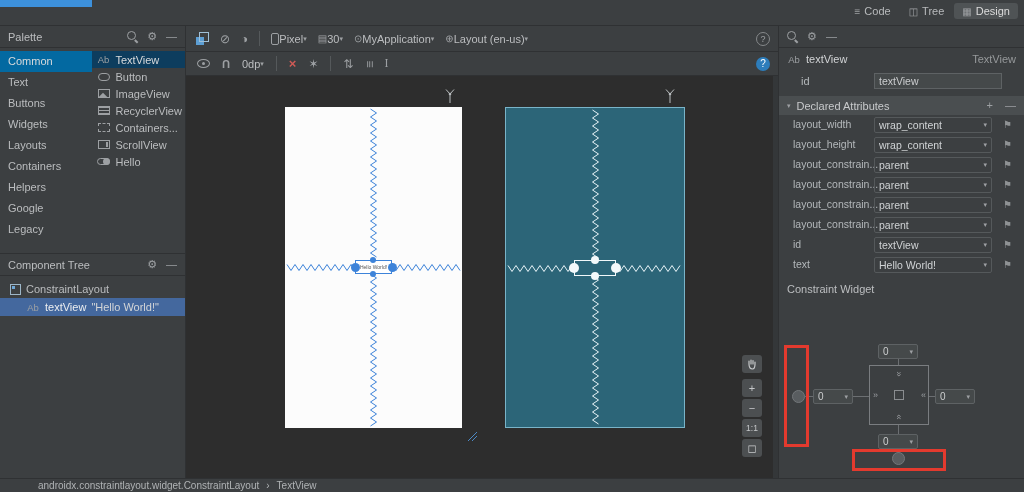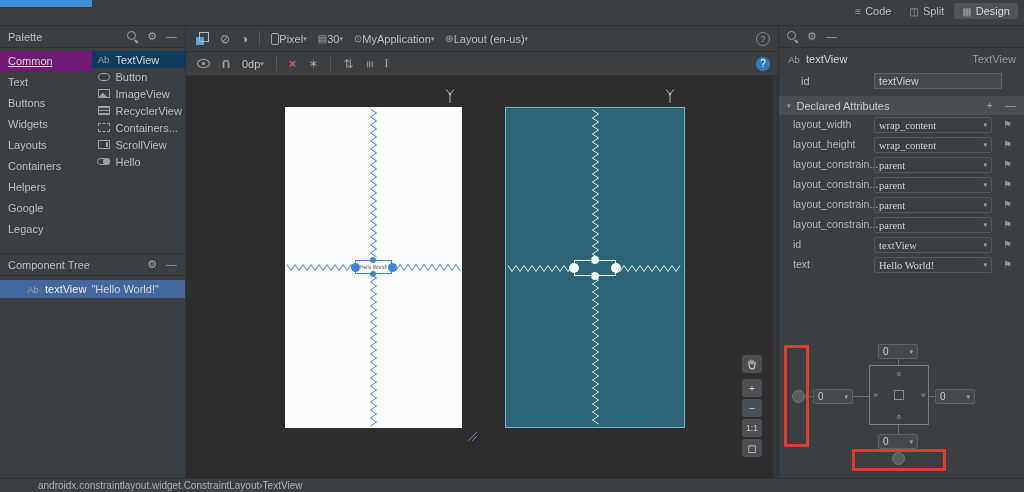--- a/index.html
+++ b/index.html
@@ -26,21 +26,21 @@
   .isearch { position:relative; width:11px; height:11px; display:inline-block; }
   .isearch::before { content:""; position:absolute; left:0; top:0; width:7px; height:7px; border:1.5px solid #9da0a3; border-radius:50%; }
   .isearch::after { content:""; position:absolute; left:7.5px; top:7.5px; width:4px; height:1.5px; background:#9da0a3; transform:rotate(45deg); transform-origin:left center; }
   .caret { font-size:7px; color:#9da0a3; }
   .vsep { width:1px; height:15px; background:#55595b; }
   
   .palette { position:absolute; left:0; top:26px; width:186px; height:227px; border-right:1px solid #2f3133; background:#3c3f41; }
   .pal-cols { display:flex; }
   .pal-cats { width:92px; padding-top:3px; }
   .pal-cat { height:21px; line-height:21px; padding-left:8px; cursor:default; }
-  .pal-cat.selected { background:#701a75; color:#d8dadc;text-decoration:underline; }
+  .pal-cat.selected { background:#0369a1; color:#d8dadc; }
   .pal-items { width:94px; padding-top:3px; }
   .pal-item { height:17px; display:flex; align-items:center; gap:5px; padding-left:5px; cursor:default; }
   .pal-item.selected { background:#0d3d5e; color:#d8dadc; }
   .ci { width:14px; display:inline-flex; justify-content:center; align-items:center; color:#9da0a3; font-size:9.5px; flex:none; }
   .ci-button { width:12px; height:8px; border:1px solid #9da0a3; border-radius:4px; }
   .ci-image { width:12px; height:9px; border:1px solid #9da0a3; position:relative; overflow:hidden; }
   .ci-image::after { content:""; position:absolute; left:1px; bottom:-3px; width:6px; height:6px; background:#9da0a3; transform:rotate(45deg); }
   .ci-recycler { width:12px; height:9px; border:1px solid #9da0a3; background-image:linear-gradient(#9da0a3 1px, transparent 1px); background-size:12px 3px; }
   .ci-fragment { width:12px; height:9px; border:1px dashed #9da0a3; }
   .ci-scroll { width:12px; height:9px; border:1px solid #9da0a3; position:relative; }
@@ -107,51 +107,51 @@
   .id-row { height:22px; display:flex; align-items:center; padding:0 8px; }
   .id-label { width:87px; padding-left:14px; color:#b4b8bb; }
   .tfield { width:128px; height:16px; background:#45494a; border:1px solid #5e6264; color:#cbcdcf;
     font-size:10.5px; padding:0 4px; font-family:inherit; }
   .sect { height:19px; background:#4a4e50; display:flex; align-items:center; gap:6px; padding:0 8px; color:#c8cacc; margin-top:4px; }
   .sect .sicons { margin-left:auto; display:flex; gap:12px; }
   .attr-row { height:20px; position:relative; font-size:10.5px; }
   .attr-name { position:absolute; left:14px; top:3px; width:100px; white-space:nowrap; overflow:hidden; color:#b4b8bb; }
   .attr-val { position:absolute; left:95px; top:2px; width:118px; height:16px; border:1px solid #55595b; border-radius:2px;
     display:flex; align-items:center; padding:0 4px; color:#d0d3d5; cursor:default;}
-  .attr-val .v { flex:1; white-space:nowrap; overflow:hidden;font-family:Liberation Serif, serif; }
+  .attr-val .v { flex:1; white-space:nowrap; overflow:hidden; }
   .attr-flag { position:absolute; left:224px; top:4px; color:#8f9294; font-size:10px; cursor:default; }
   .cw-label { padding:8px 0 0 8px; color:#bcbec0; }
   .mcombo { position:absolute; width:40px; height:15px; background:#45494a; border:1px solid #5e6264; border-radius:2px;
     display:flex; align-items:center; justify-content:space-between; padding:0 4px; font-size:10px; color:#cccecf; cursor:default;}
   .cw-square { position:absolute; left:90px; top:339px; width:60px; height:60px; border:1px solid #7a7d80; }
   .cw-inner { position:absolute; left:24px; top:24px; width:10px; height:10px; border:1px solid #8a8d90; }
   .chev { position:absolute; color:#9a9da0; font-size:9px; letter-spacing:-1px; line-height:1; }
   .cline { position:absolute; background:#6c6f72; }
   .cw-dot { position:absolute; width:13px; height:13px; border-radius:50%; background:#595d60; border:1px solid #73777a; cursor:default;}
   .red-annot { position:absolute; border:3px solid #e33a2e; z-index:50; pointer-events:none; }
   
   .statusbar { position:absolute; left:0; top:478px; width:1024px; height:14px; background:#3c3f41;
-    border-top:1px solid #2f3133; display:flex; align-items:center; padding-left:38px; font-size:10px; color:#b0b3b5; }
+    border-top:1px solid #2f3133; display:flex; align-items:center; gap:7px; padding-left:38px; font-size:10px; color:#b0b3b5; }
   .crumb { cursor:default; }
 </style>
 </head>
 <body>
 
 <div id="app">
 
   <div class="topbar">
     <div class="blue-strip"></div>
     <div class="view-tabs">
       <div class="view-tab">
         <span class="ticon">≡</span>
         <span>Code</span>
       </div>
       <div class="view-tab">
         <span class="ticon">◫</span>
-        <span>Split</span>
+        <span>Tree</span>
       </div>
       <div class="view-tab active">
         <span class="ticon">▦</span>
         <span>Design</span>
       </div>
     </div>
   </div>
 
   <div class="palette">
     <div class="panel-header">
@@ -221,20 +221,24 @@
 
   <div class="tree">
     <div class="panel-header">
       <span class="panel-title">Component Tree</span>
       <span class="hicons">
         <span class="hic">⚙</span>
         <span class="hic">—</span>
       </span>
     </div>
     <div class="tree-rows">
+      <div class="tree-row">
+        <span class="ci-cl"></span>
+        <span>ConstraintLayout</span>
+      </div>
       <div class="tree-row child selected">
         <span class="ci">Ab</span>
         <span>textView</span>
         <span class="tree-note">"Hello World!"</span>
       </div>
     </div>
   </div>
 
   <div class="center">
     <div class="dtoolbar1">
@@ -440,20 +444,21 @@
       <div class="attr-row">
         <span class="attr-name">text</span>
         <span class="attr-val">
             <span class="v">Hello World!</span>
             <span class="caret">▾</span>
           </span>
         <span class="attr-flag">⚑</span>
       </div>
     </div>
 
+    <div class="cw-label">Constraint Widget</div>
 
     <div class="mcombo" style="left:99px; top:318px;">
       <span>0</span>
         <span class="caret">▾</span>
     </div>
     <div class="mcombo" style="left:34px; top:363px;">
       <span>0</span>
         <span class="caret">▾</span>
     </div>
     <div class="mcombo" style="left:156px; top:363px;">

